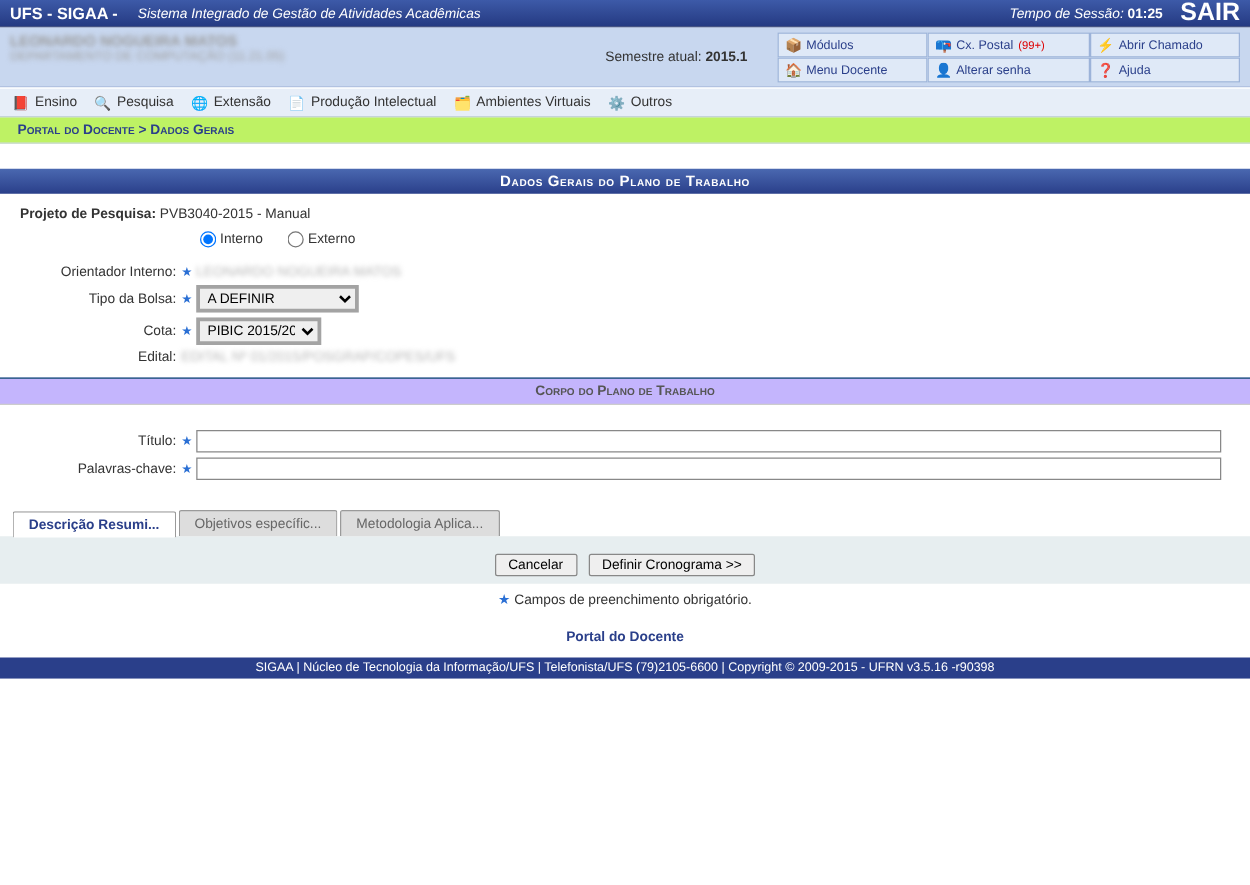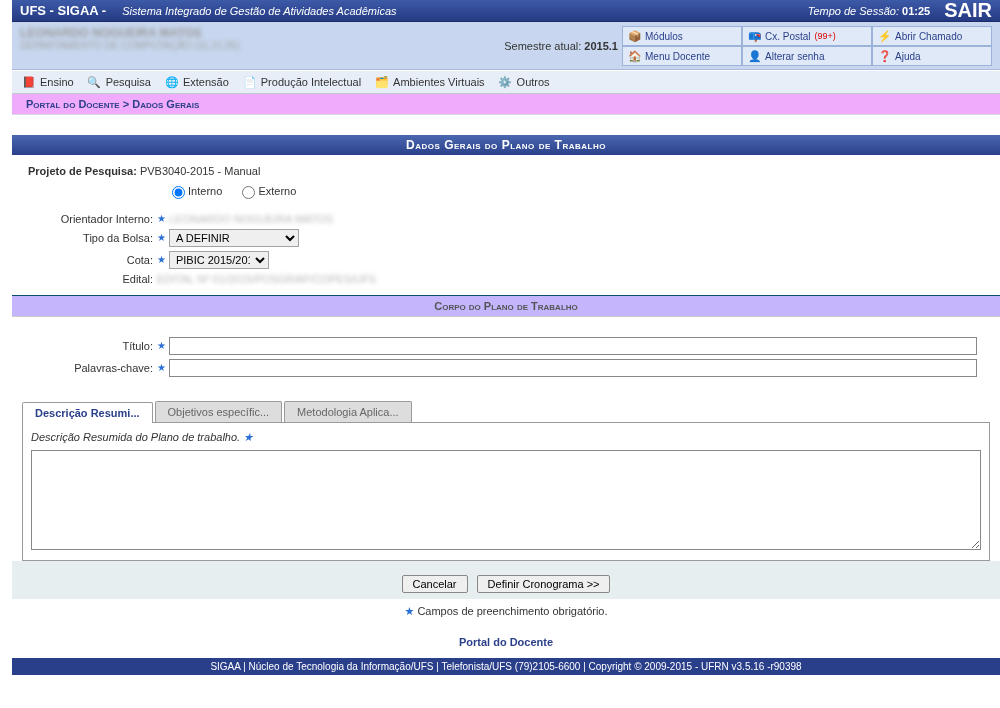--- a/index.html
+++ b/index.html
@@ -1,54 +1,54 @@
 <!DOCTYPE html>
 <html><head>
 <meta charset="utf-8">
 <style>
   * { box-sizing: border-box; margin: 0; padding: 0; }
   body { font-family: Verdana, Arial, sans-serif; font-size: 11px; background: #fff; color: #333; }
-  .page { width: 1000px; margin: 0 auto; padding-left: 12px; }
+  .page { width: 1000px; margin: 0 auto; }
   
   .topbar { background: #2a3f8a; background: linear-gradient(#3d5aa8,#253a82); color: #fff; height: 22px; display: flex; align-items: center; padding: 0 8px; border-bottom: 1px solid #1a2b66; }
   .topbar .left { font-weight: bold; font-size: 13px; display:flex; align-items:center; gap:6px;}
   .topbar .subtitle { font-style: italic; font-weight: normal; font-size: 11px; margin-left: 10px; }
   .topbar .spacer { flex: 1; }
   .topbar .session { font-style: italic; font-size: 11px; }
   .topbar .session b { font-style: normal; }
   .topbar .sair { font-weight: bold; font-size: 20px; margin-left: 14px; cursor:pointer;}
   
   .userstrip { background: #c8d7ef; border-bottom: 1px solid #aabcdd; height: 48px; display:flex; padding: 4px 8px; }
   .userstrip .userinfo { flex:1; }
   .userstrip .userinfo .uname { color:#9a9a9a; font-weight:bold; font-size:12px; filter: blur(2px);}
   .userstrip .userinfo .udept { color:#a0a0a0; font-size:10px; filter: blur(2px);}
-  .userstrip .semestre { align-self: center; font-size:11px; color:#333; margin-right: 4px;}
+  .userstrip .semestre { align-self: center; font-size:11px; color:#333; margin-right: 24px;}
   .userstrip .semestre b { font-weight:bold; }
   .linkgrid { display:grid; grid-template-columns: 120px 130px 120px; grid-auto-rows: 20px; gap:0; }
   .linkgrid .cell { border: 1px solid #9cb3d9; background: #dfe9f7; padding: 2px 6px; display:flex; align-items:center; gap:4px; font-size:10px; color:#2a3f8a; cursor:pointer;}
   .linkgrid .cell .ico { width:12px; height:12px; display:inline-flex; align-items:center; justify-content:center; font-size:11px; }
   .linkgrid .cell .badge { color:#d00; font-size:9px; }
   
   .menubar { background: #e7eef8; border-top:1px solid #fff; border-bottom:1px solid #bcc; padding: 4px 10px; display:flex; gap:14px;}
   .menubar .mitem { display:flex; align-items:center; gap:4px; font-size:11px; color:#333; cursor:pointer;}
   .menubar .mitem .ico{ width:14px;height:14px; display:inline-flex;align-items:center;justify-content:center;}
   
-  .breadcrumb { background:#f0abfc; padding: 4px 14px; font-size:11px; font-variant: small-caps; font-weight:bold; color:#2a3f8a; border-bottom:1px solid #d0d8e8;}
+  .breadcrumb { background:#bef264; padding: 4px 14px; font-size:11px; font-variant: small-caps; font-weight:bold; color:#2a3f8a; border-bottom:1px solid #d0d8e8;}
   .breadcrumb a { color:#2a3f8a; text-decoration:none;}
   
   .section-h { background: #2a3f8a; background: linear-gradient(#4a68b0,#2a3f8a); color:#fff; text-align:center; font-variant: small-caps; font-weight:bold; font-size:12px; padding:3px 0; letter-spacing:0.5px; margin-top: 20px;}
   
   .formwrap { padding: 6px 10px 0 10px; }
   .projline { font-size:11px; padding: 4px 6px; }
   .projline b { font-weight:bold;}
   .formrow { display:flex; align-items:center; margin: 4px 0; }
   .formrow .lbl { width: 135px; text-align:right; padding-right:4px; font-size:11px;}
   .formrow .req { color:#2a6fd4; font-size:10px; margin-right:3px;}
   .formrow .val { font-size:11px;}
-  select { font-size:11px; border:1px solid #a3a3a3; background:#efefef; padding:1px 2px;}
+  select { font-size:11px; border:3px solid #a3a3a3; background:#efefef; padding:1px 2px;}
   input[type=text] { font-size:11px; border:1px solid #888; padding:2px 3px;}
   input[type=radio]{ vertical-align:middle;}
   .radiogrp { display:flex; gap:20px; align-items:center; font-size:11px; margin-left: 150px; padding: 4px 0 10px;}
   .editalval { color:#b8b8b8; filter:blur(2px);}
   .orientval { color:#b8b8b8; filter:blur(2px);}
   
   .subh { text-align:center; font-variant: small-caps; font-weight:bold; color:#555; font-size:11px; background:#c4b5fd; padding:4px 0; margin-top: 10px; border-top:1px solid #0c4a6e; border-bottom:1px solid #ccc;}
   .widefield { width: calc(100% - 160px); }
   
   .tabs { display:flex; margin: 24px 10px 0 10px; }
@@ -206,24 +206,20 @@
       <span class="req">★</span>
       <input type="text" class="widefield" style="">
     </div>
   </div>
 
   <div class="tabs">
     <div class="tab active">Descrição Resumi...</div>
     <div class="tab">Objetivos específic...</div>
     <div class="tab">Metodologia Aplica...</div>
   </div>
-  <div class="tabbox">
-    <div class="tabdesc"><span>Descrição Resumida do Plano de trabalho.</span> <span class="req" style="color:#2a6fd4;">★</span></div>
-    <textarea style=""></textarea>
-  </div>
 
   <div class="btnrow">
     <button>Cancelar</button>
     <button>Definir Cronograma &gt;&gt;</button>
   </div>
 
   <div class="reqnote">
     <span class="star">★</span>
     <span>Campos de preenchimento obrigatório.</span>
   </div>

